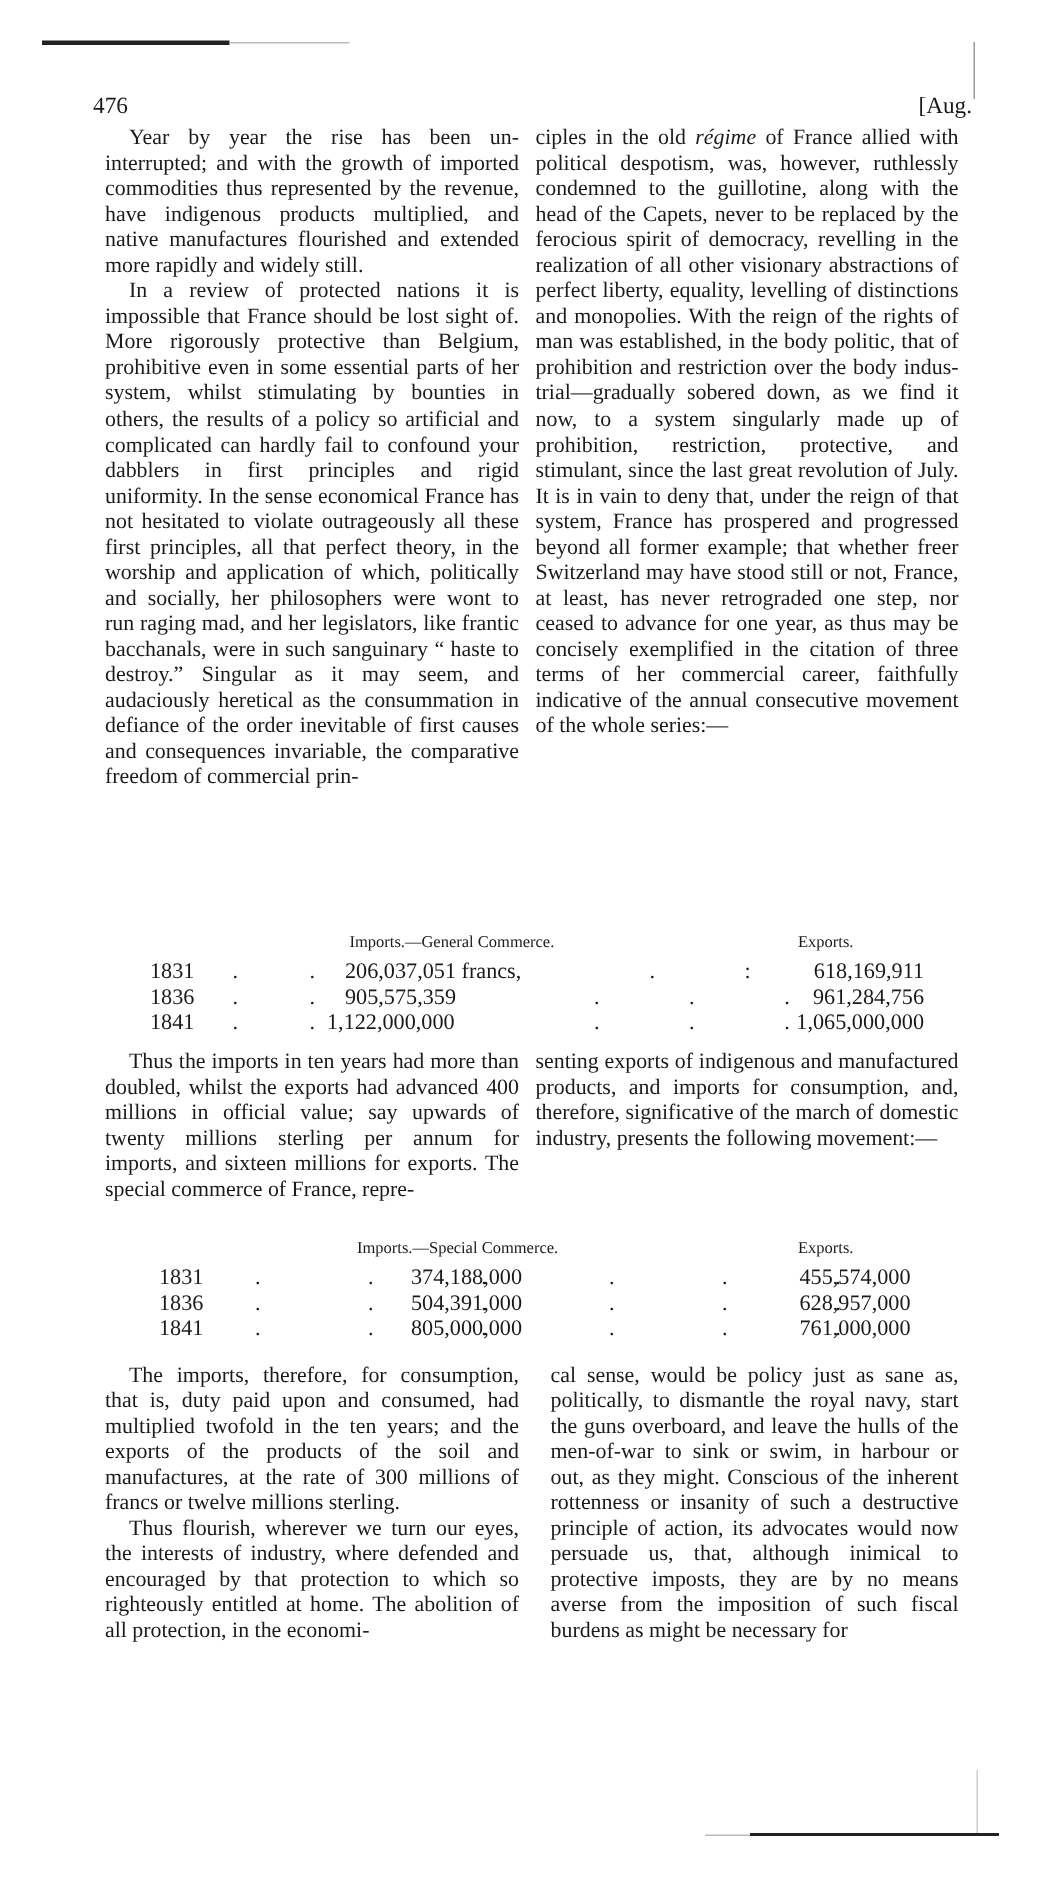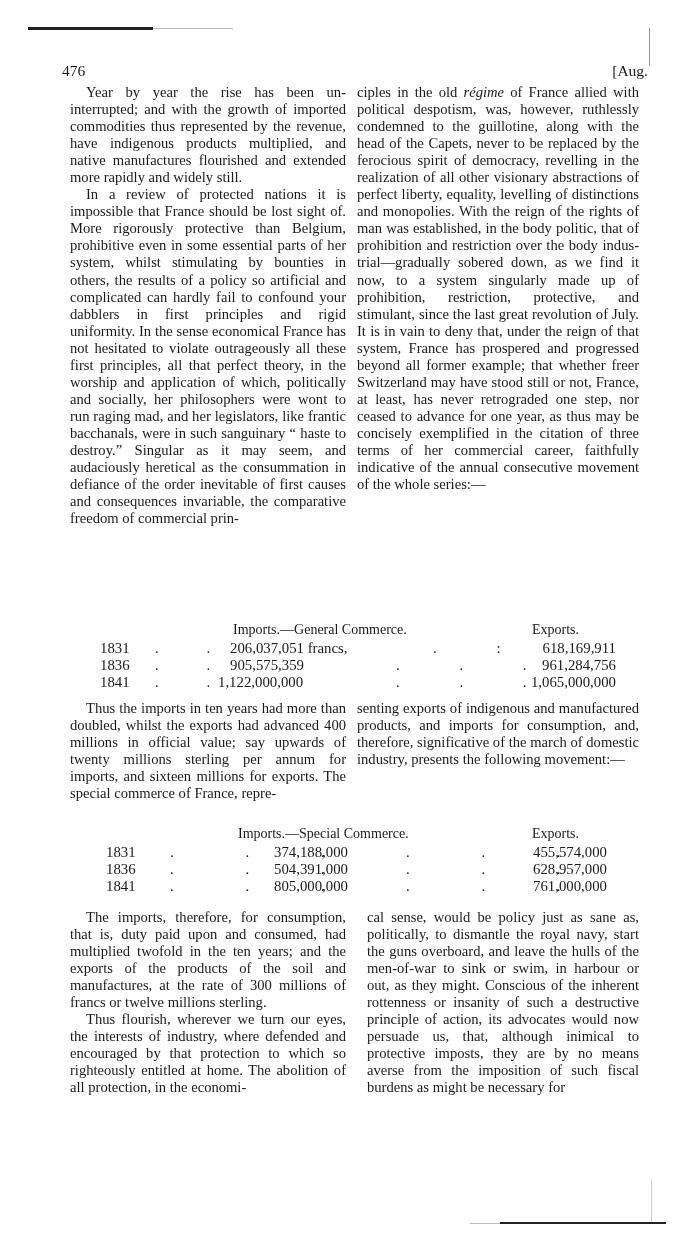--- a/index.html
+++ b/index.html
@@ -11,21 +11,21 @@
   .header { position:absolute; left:62px; top:62px; width:588px; height:20px; font-size:15.5px; }
   .header .pnum { position:absolute; left:0; top:0; }
   .header .title { position:absolute; left:0; right:0; text-align:center; font-style:italic; top:0; }
   .header .month { position:absolute; right:2px; top:0; }
   .col { position:absolute; font-size:14.6px; line-height:17.05px; text-align:justify; }
   .col p { margin:0; text-indent:16px; }
   .col p.cont { text-indent:0; }
   .c1 { left:70px; width:276px; }
   .c2 { left:357px; width:282px; }
   .tbl { position:absolute; left:100px; width:520px; font-size:14.8px; }
-  .tbl .hdr { position:relative; height:18px; font-size:14px; }
+  .tbl .hdr { position:relative; height:18px; font-size:11px; }
   .tbl .hdr .h-imp { position:absolute; }
   .tbl .hdr .h-exp { position:absolute; }
   .tbl .row { position:relative; height:16.8px; line-height:16.8px; }
   .tbl .yr { position:absolute; left:0; }
   .tbl .dots-a { position:absolute; left:55px; letter-spacing:22px; }
   .tbl .imp { position:absolute; text-align:right; }
   .tbl .dots-b { position:absolute; letter-spacing:28px; }
   .tbl .exp { position:absolute; text-align:right;margin-left:20px; }
   .bottom-rule { position:absolute; left:500px; top:1222px; width:166px; height:2px; background:#222; }
   .bottom-rule-faint { position:absolute; left:470px; top:1223px; width:30px; height:1px; background:#bbb; }

